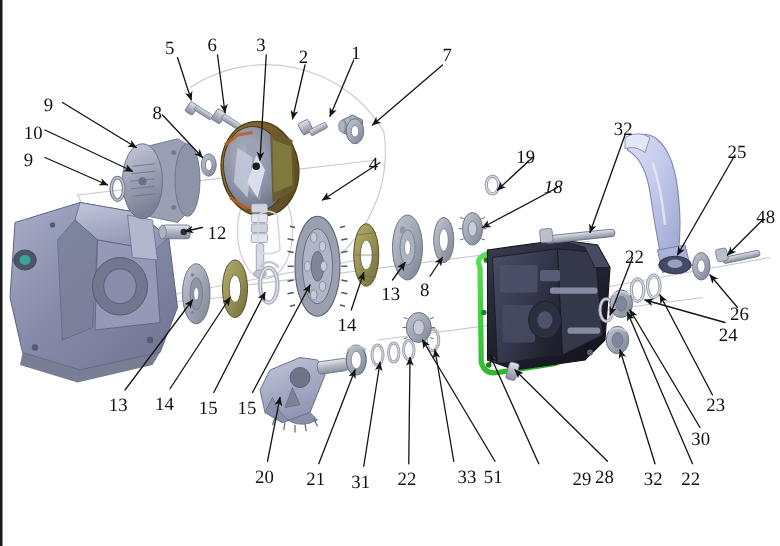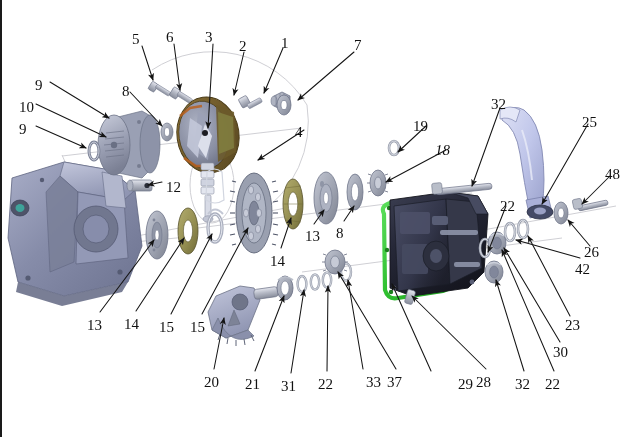--- a/index.html
+++ b/index.html
@@ -488,31 +488,31 @@
   <span class="callout" style="left:580px;top:115px;">25</span>
   <span class="callout" style="left:293px;top:125px;">4</span>
   <span class="callout" style="left:433px;top:143px;font-style:italic;">18</span>
   <span class="callout" style="left:603px;top:167px;">48</span>
   <span class="callout" style="left:164px;top:180px;">12</span>
   <span class="callout" style="left:498px;top:199px;">22</span>
   <span class="callout" style="left:582px;top:245px;">26</span>
   <span class="callout" style="left:303px;top:229px;">13</span>
   <span class="callout" style="left:334px;top:226px;">8</span>
   <span class="callout" style="left:268px;top:254px;">14</span>
-  <span class="callout" style="left:573px;top:262px;">42</span>
+  <span class="callout" style="left:573px;top:262px;">24</span>
   <span class="callout" style="left:563px;top:318px;">23</span>
   <span class="callout" style="left:551px;top:345px;">30</span>
   <span class="callout" style="left:85px;top:318px;">13</span>
   <span class="callout" style="left:122px;top:317px;">14</span>
   <span class="callout" style="left:157px;top:320px;">15</span>
   <span class="callout" style="left:188px;top:320px;">15</span>
   <span class="callout" style="left:202px;top:375px;">20</span>
   <span class="callout" style="left:243px;top:377px;">21</span>
   <span class="callout" style="left:279px;top:379px;">31</span>
   <span class="callout" style="left:316px;top:377px;">22</span>
   <span class="callout" style="left:364px;top:375px;">33</span>
-  <span class="callout" style="left:385px;top:375px;">37</span>
+  <span class="callout" style="left:385px;top:375px;">51</span>
   <span class="callout" style="left:420px;top:377px;margin-left:36px;">29</span>
   <span class="callout" style="left:474px;top:375px;">28</span>
   <span class="callout" style="left:513px;top:377px;">32</span>
   <span class="callout" style="left:543px;top:377px;">22</span>
 
 </div>
 
 </body></html>

